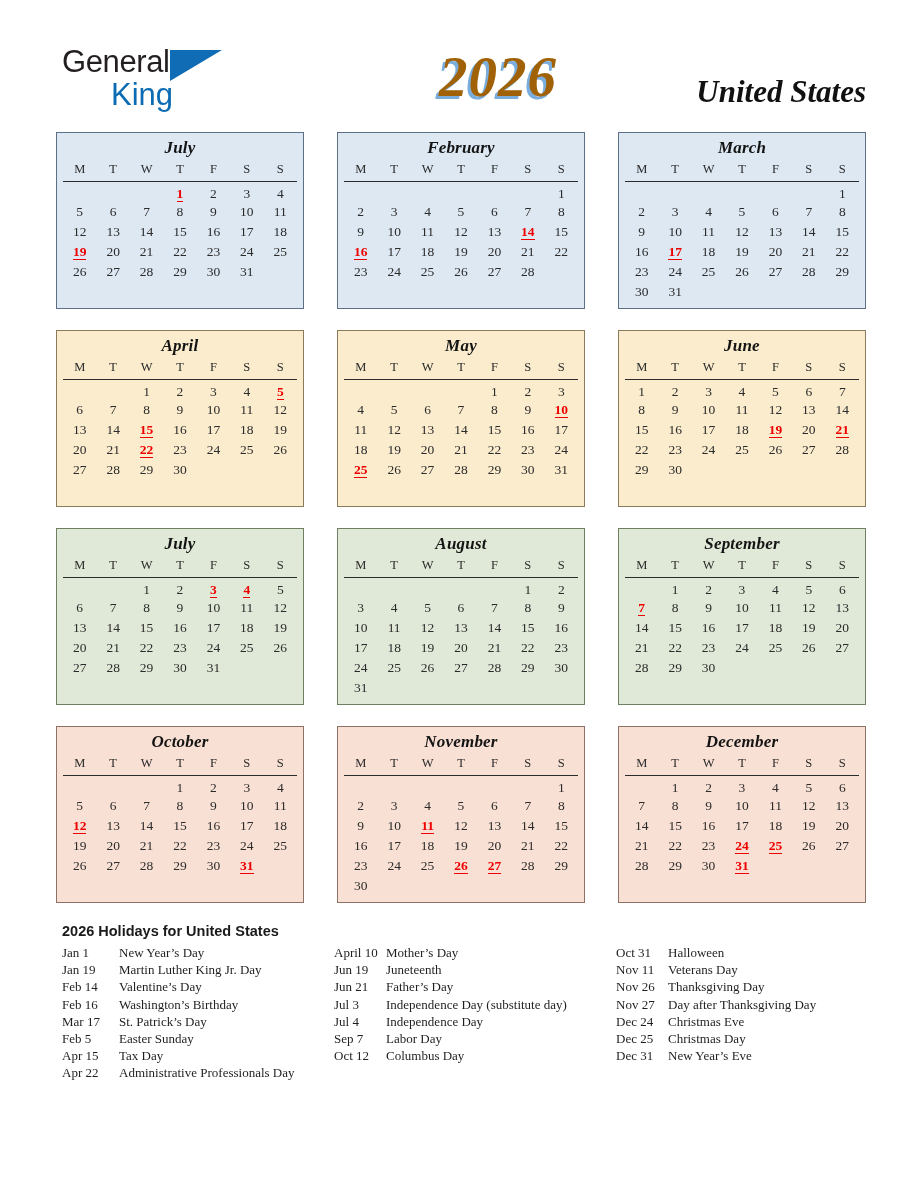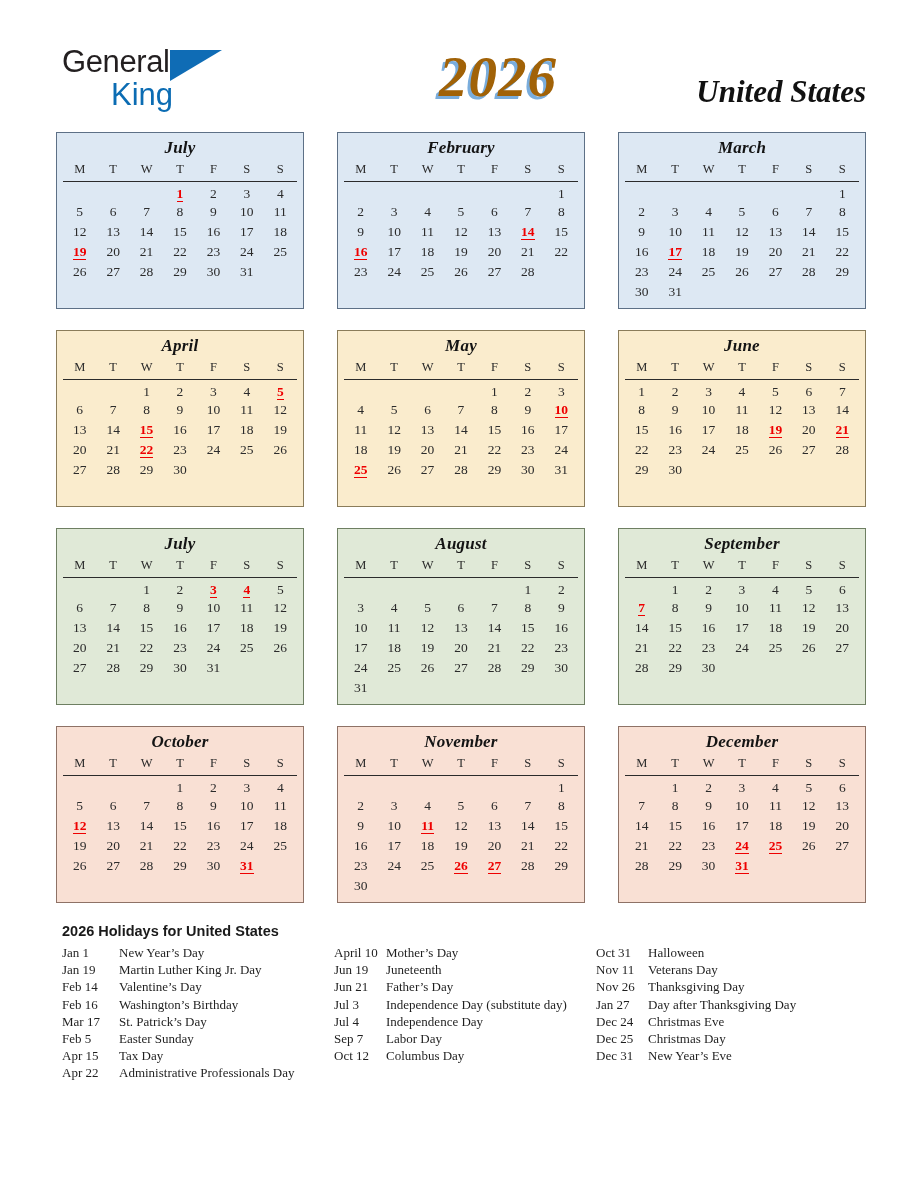--- a/index.html
+++ b/index.html
@@ -158,21 +158,21 @@
   .holiday-row {
     display: flex;
     font-family: "Liberation Serif", serif;
     font-size: 13px;
     color: #1f1f1f;
     line-height: 17.2px;
   }
   .hd-date { width: 57px; flex: 0 0 57px; }
   .hd-name { flex: 1 1 auto; }
   .col2 .hd-date { width: 52px; flex: 0 0 52px; }
-  .col3 .hd-date { width: 52px; flex: 0 0 52px; }
+  .col3 .hd-date { width: 52px; flex: 0 0 52px; margin-left: 20px; }
 </style>
 </head>
 <body>
 
 <div class="header">
   <div class="logo">
     <span class="logo-general">General</span>
     <span class="logo-triangle"></span>
     <span class="logo-blue">King</span>
   </div>
@@ -1121,21 +1121,21 @@
         </div>
         <div class="holiday-row">
           <span class="hd-date">Nov 11</span>
           <span class="hd-name">Veterans Day</span>
         </div>
         <div class="holiday-row">
           <span class="hd-date">Nov 26</span>
           <span class="hd-name">Thanksgiving Day</span>
         </div>
         <div class="holiday-row">
-          <span class="hd-date">Jan 27</span>
+          <span class="hd-date">Nov 27</span>
           <span class="hd-name">Day after Thanksgiving Day</span>
         </div>
         <div class="holiday-row">
           <span class="hd-date">Dec 24</span>
           <span class="hd-name">Christmas Eve</span>
         </div>
         <div class="holiday-row">
           <span class="hd-date">Dec 25</span>
           <span class="hd-name">Christmas Day</span>
         </div>

